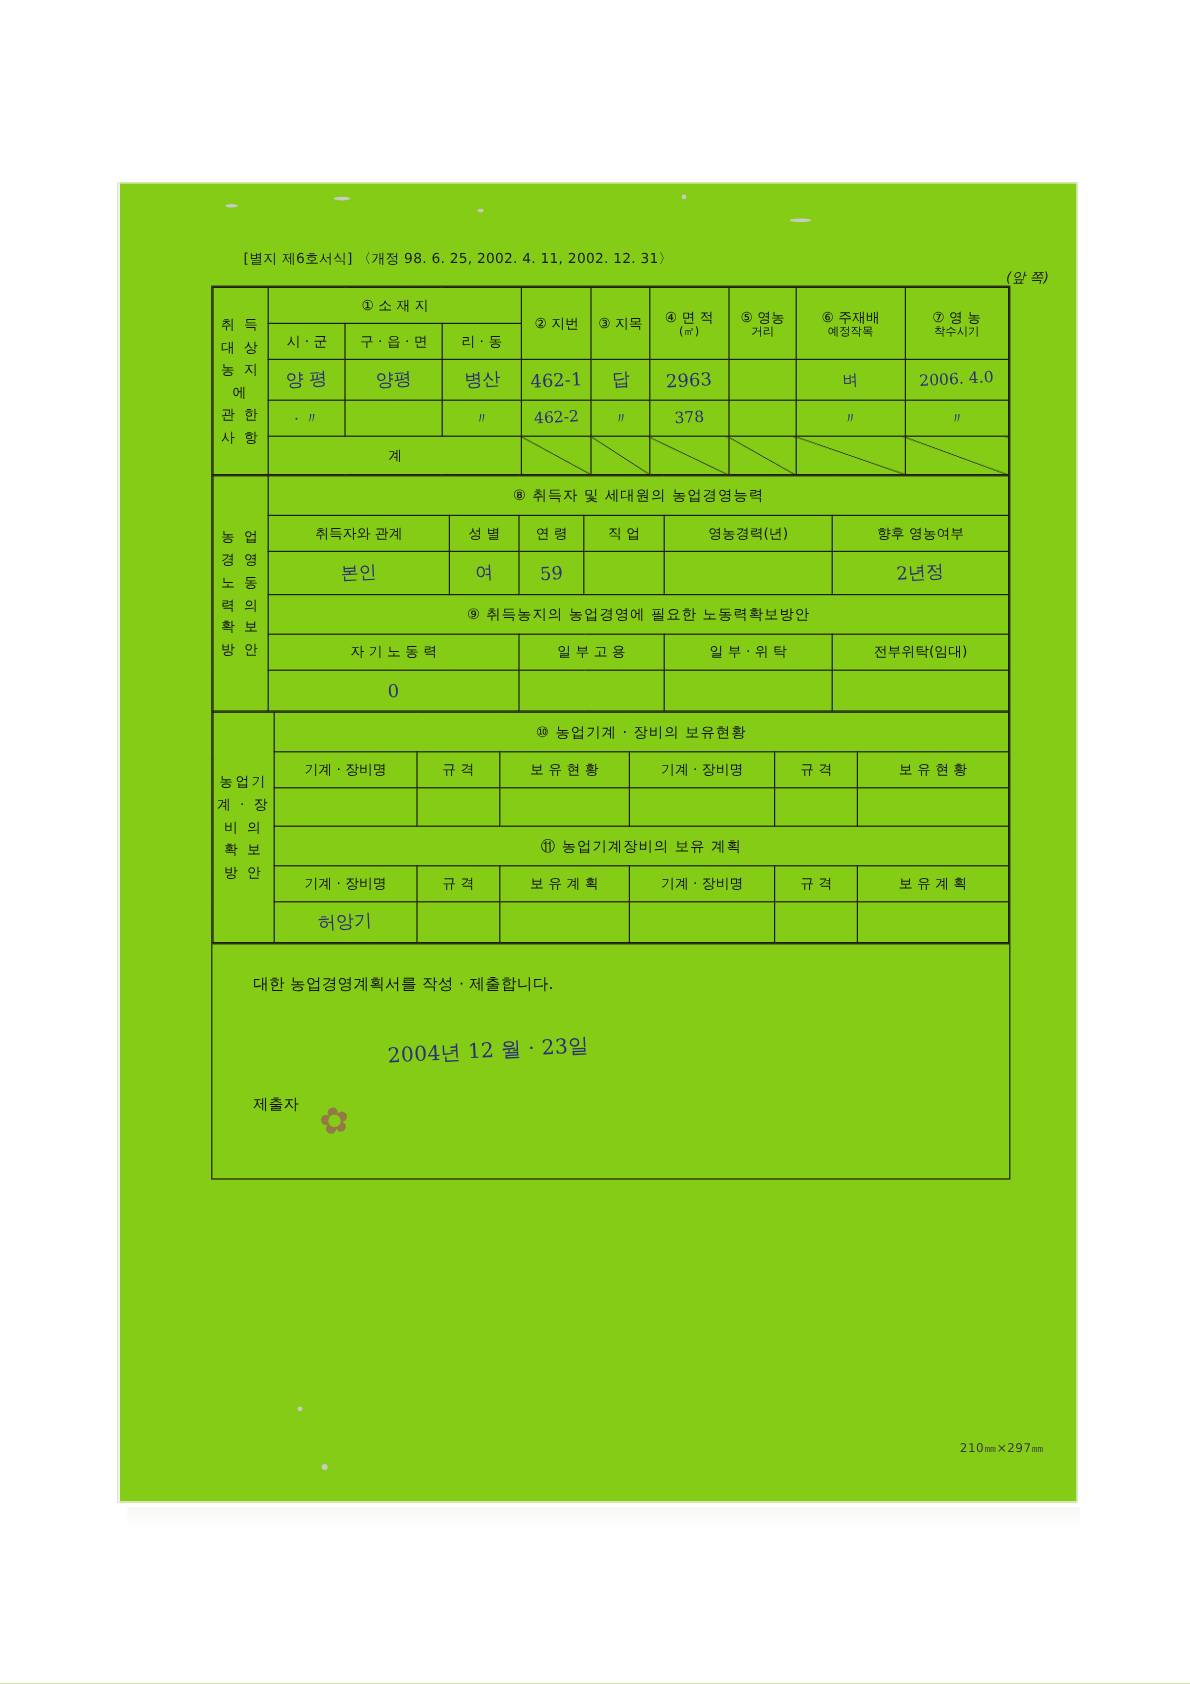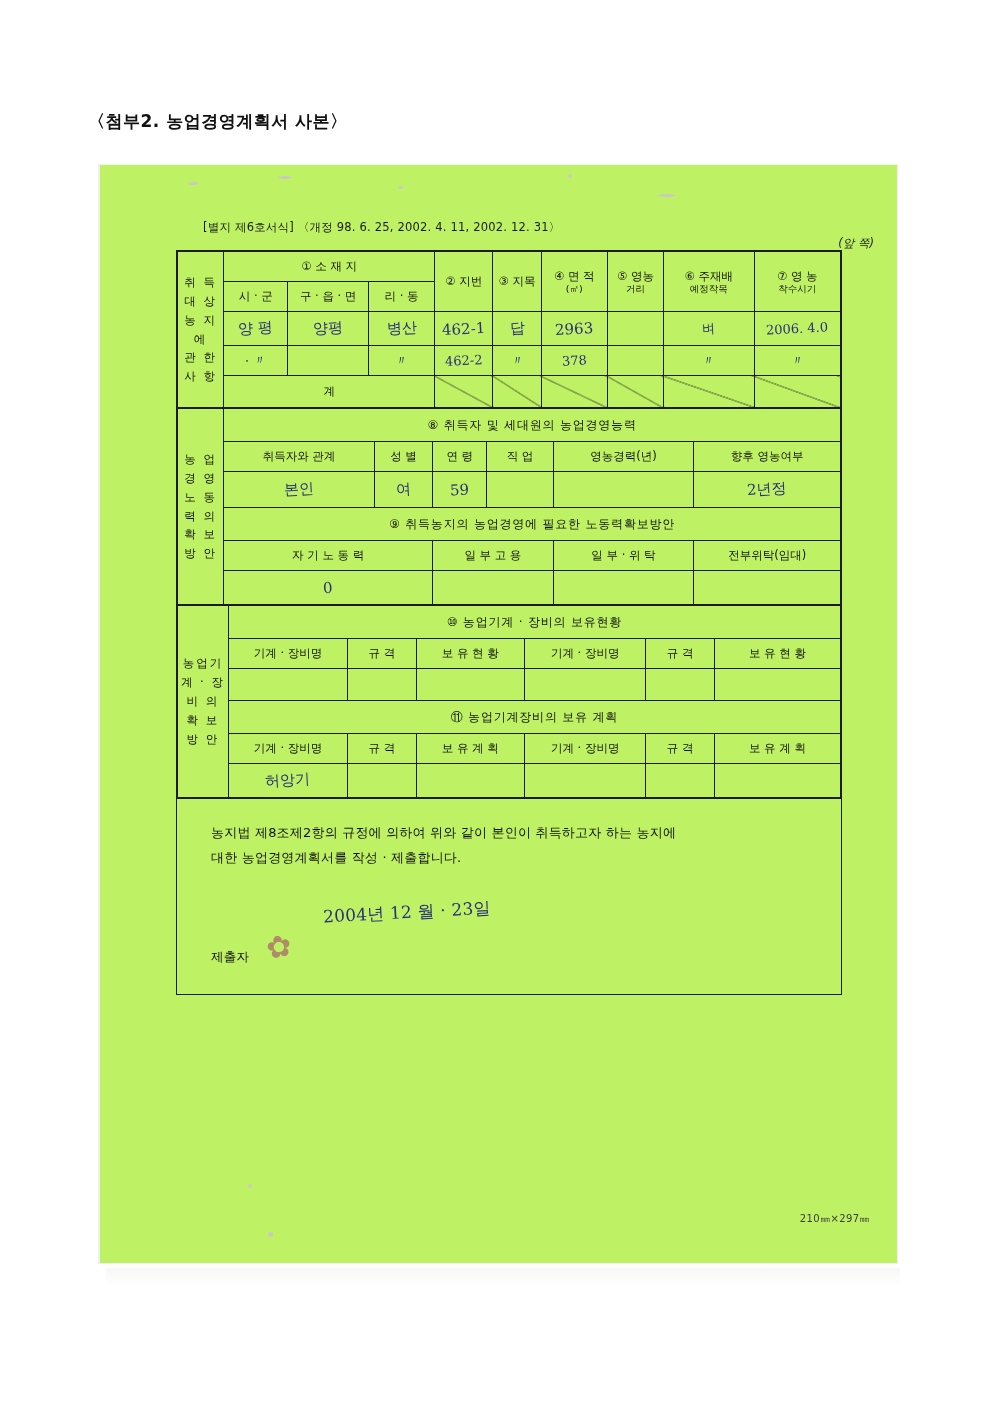--- a/index.html
+++ b/index.html
@@ -14,23 +14,23 @@
 
   
   .caption{
     position:absolute;left:88px;top:110px;
     font-size:17px;font-weight:bold;color:#111;
     letter-spacing:.5px;
   }
 
   
   .scan{
-    position:absolute;left:98px;top:164px;
+    position:absolute;left:98px;top:152px;
     width:800px;height:1100px;
-    background:#bef264;
+    background:#84cc16;
     box-shadow:0 0 0 1px #f0f0ee inset;
   }
   .scan:after{
     content:"";position:absolute;left:8px;right:-2px;bottom:-22px;height:18px;
     background:linear-gradient(to bottom,#f7f7f5,#ffffff);
   }
   .scan-edge{
     position:absolute;left:0px;top:0;bottom:0;width:2px;background:#efefed;
   }
 
@@ -133,21 +133,20 @@
     text-align:center;
     transform:rotate(-12deg);
     pointer-events:none;
   }
 </style>
 </head>
 <body>
 
 <div class="page">
 
-  <div class="caption">〈첨부2. 농업경영계획서 사본〉</div>
 
   <div class="scan">
     <div class="scan-edge"></div>
 
     <div class="specks">
       <div class="speck" style="left:90px;top:18px;width:10px;height:3px;"></div>
       <div class="speck" style="left:180px;top:12px;width:14px;height:3px;"></div>
       <div class="speck" style="left:300px;top:22px;width:5px;height:3px;"></div>
       <div class="speck" style="left:470px;top:10px;width:4px;height:4px;"></div>
       <div class="speck" style="left:560px;top:30px;width:18px;height:3px;"></div>
@@ -350,21 +349,20 @@
           <td><span class="hand"></span></td>
           <td><span class="hand"></span></td>
           <td><span class="hand"></span></td>
           <td><span class="hand"></span></td>
         </tr>
       </tbody>
         </table>
 
 
       <div class="statement">
-        <div>농지법 제8조제2항의 규정에 의하여 위와 같이 본인이 취득하고자 하는 농지에</div>
         <div>대한 농업경영계획서를 작성 · 제출합니다.</div>
         <div class="datetime">
           <span class="hand" style="font-size:17px">2004년  12 월 · 23일</span>
         </div>
         <div class="submit">제출자</div>
       </div>
 
       <div class="stamp">✿</div>
 
     </div>

